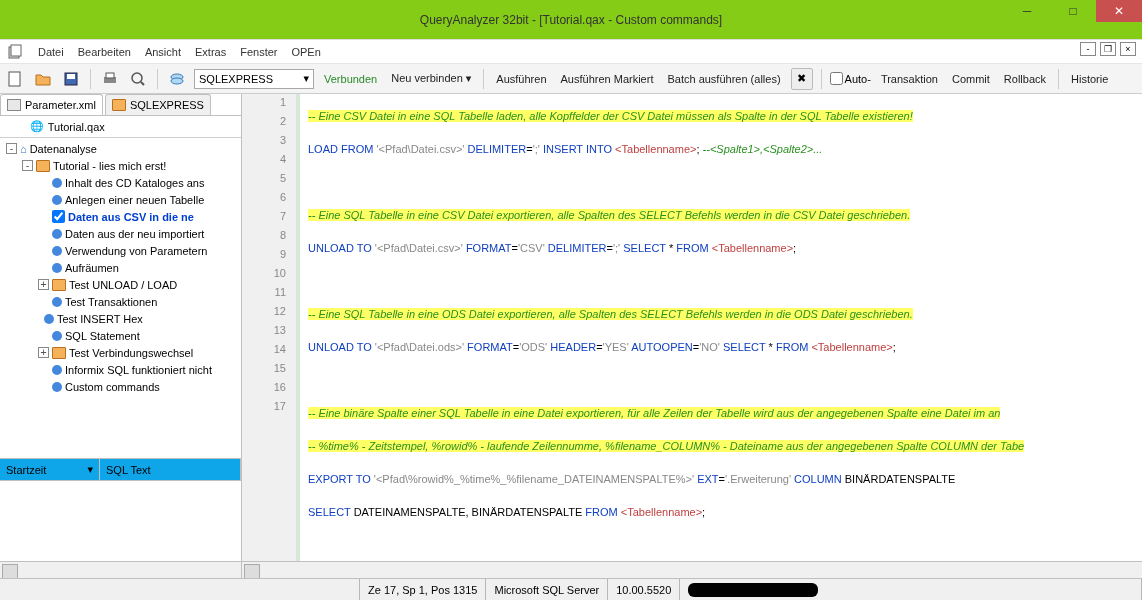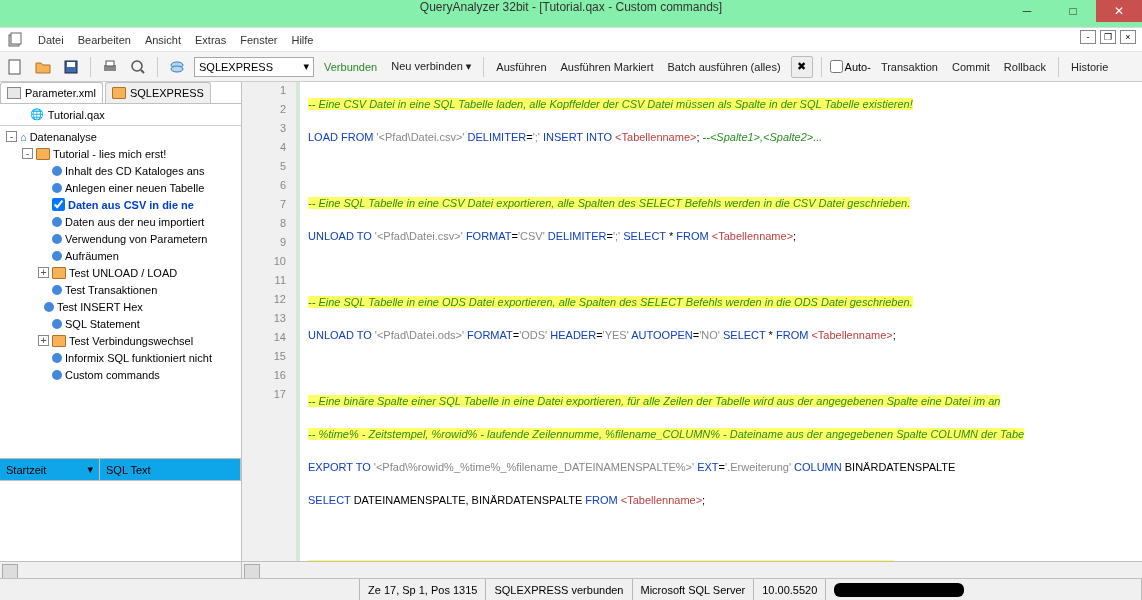--- a/index.html
+++ b/index.html
@@ -1,17 +1,17 @@
 <!DOCTYPE html>
 <html><head>
 <meta charset="utf-8">
 <style>
 *{box-sizing:border-box;margin:0;padding:0;font-family:"Segoe UI",Tahoma,sans-serif;font-size:11px}
 body{width:1142px;height:600px;background:#fff;display:flex;flex-direction:column;overflow:hidden}
-.titlebar{height:28px;background:#86efac;display:flex;align-items:flex-start;justify-content:center;position:relative;border-bottom:1px solid #ddd}
+.titlebar{height:40px;background:#84cc16;display:flex;align-items:center;justify-content:center;position:relative;border-bottom:1px solid #ddd}
 .titlebar .title{font-size:12px;color:#333}
 .winbtns{position:absolute;right:0;top:0;display:flex}
 .winbtn{width:46px;height:22px;display:flex;align-items:center;justify-content:center;font-size:12px;color:#333}
 .winbtn.close{background:#c8504f;color:#fff}
 .menubar{height:24px;background:#fff;display:flex;align-items:center;padding:0 6px;gap:14px;border-bottom:1px solid #e5e5e5;position:relative}
 .menubar .ico{width:18px;height:18px;display:flex;align-items:center;justify-content:center}
 .menubar span{color:#333}
 .mdibtns{position:absolute;right:6px;top:2px;display:flex;gap:4px}
 .mdibtn{width:16px;height:14px;border:1px solid #888;font-size:9px;display:flex;align-items:center;justify-content:center}
 .toolbar{height:30px;background:#f4f4f4;border-bottom:1px solid #ccc;display:flex;align-items:center;padding:0 4px;gap:6px}
@@ -75,21 +75,21 @@
       <svg width="16" height="16">
         <rect x="2" y="3" width="10" height="11" fill="#ddd" stroke="#666"></rect>
         <rect x="4" y="1" width="10" height="11" fill="#fff" stroke="#666"></rect>
       </svg>
     </span>
   <span>Datei</span>
   <span>Bearbeiten</span>
   <span>Ansicht</span>
   <span>Extras</span>
   <span>Fenster</span>
-  <span>Hilfe</span>
+  <span>OPEn</span>
   <div class="mdibtns">
     <div class="mdibtn">-</div>
     <div class="mdibtn">❐</div>
     <div class="mdibtn">×</div>
   </div>
 </div>
 
 <div class="toolbar">
   <div class="tbtn">
       <svg width="16" height="16">
@@ -286,19 +286,18 @@
 
       </div>
     </div>
     <div class="scrollh"></div>
   </div>
 </div>
 
 <div class="status">
   <div class="scell" style="width:360px"></div>
   <div class="scell">Ze 17, Sp 1, Pos 1315</div>
-  <div class="scell">SQLEXPRESS verbunden</div>
   <div class="scell">Microsoft SQL Server</div>
   <div class="scell">10.00.5520</div>
   <div class="scell" style="flex:1">
       <div class="blk"></div>
     </div>
 </div>
 
 </body></html>

